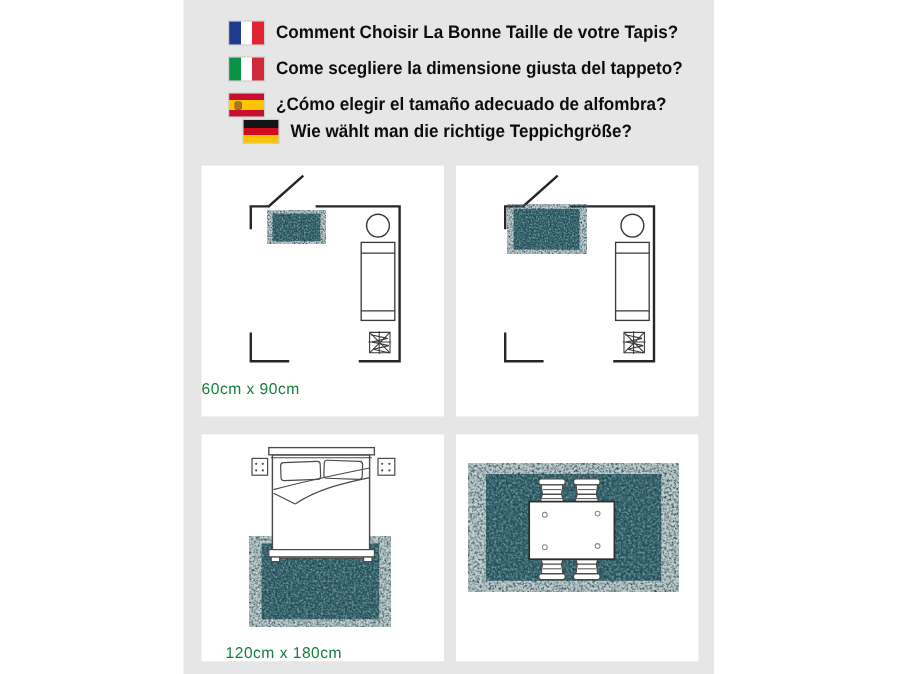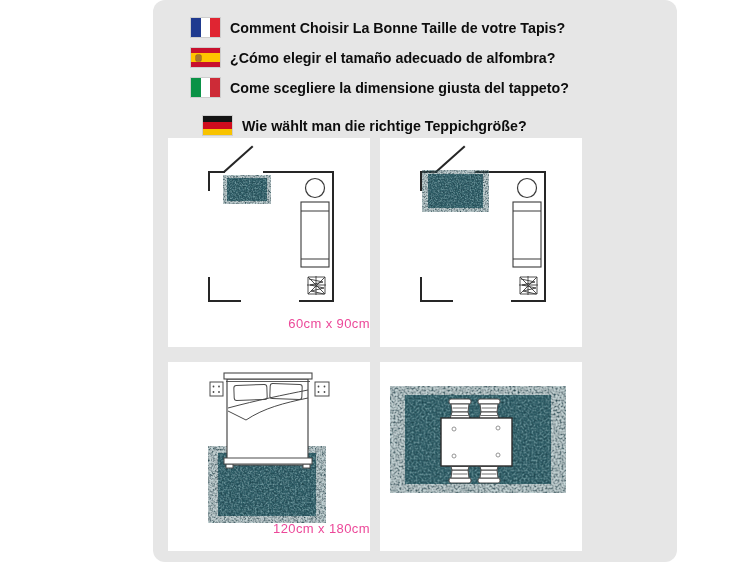--- a/index.html
+++ b/index.html
@@ -3,30 +3,29 @@
 <meta charset="utf-8">
 <style>
   html,body{margin:0;padding:0;}
   body{
     width:750px;height:562px;background:#ffffff;
     font-family:"Liberation Sans","DejaVu Sans",sans-serif;
     position:relative;overflow:hidden;
   }
   .stage{position:absolute;left:0;top:0;width:750px;height:562px;background:#ffffff;}
   .content-area{
-    position:absolute;left:153px;top:0;width:524px;height:562px;
+    position:absolute;left:153px;top:0;width:442px;height:562px;
     background:#e6e6e6;
-    border-radius:12px;
   }
   
   .lang-row{position:absolute;left:38px;height:19px;display:flex;align-items:center;}
   .lang-row:nth-of-type(1){top:18px;}
   .lang-row:nth-of-type(2){top:48px;}
   .lang-row:nth-of-type(3){top:78px;}
-  .lang-row:nth-of-type(4){top:116px;padding-left:12px;}
+  .lang-row:nth-of-type(4){top:100px;padding-left:12px;}
   .flag{
     width:29px;height:19px;flex:0 0 29px;position:relative;
     box-shadow:0 0 0 1px rgba(0,0,0,0.10);
   }
   .flag-france{background:linear-gradient(90deg,#1f3a8f 0 33.4%,#ffffff 33.4% 66.7%,#e02532 66.7% 100%);}
   .flag-italy{background:linear-gradient(90deg,#0a9246 0 33.4%,#ffffff 33.4% 66.7%,#cd2b37 66.7% 100%);}
   .flag-spain{background:linear-gradient(180deg,#c8102e 0 26%,#ffc400 26% 74%,#c8102e 74% 100%);}
   .flag-spain .emblem{
     position:absolute;left:5px;top:7px;width:5px;height:6px;
     background:#a8762d;border-radius:1px;box-shadow:0 0 0 0.5px #7c4a1e;
@@ -38,45 +37,45 @@
     transform:scaleX(0.95);transform-origin:left center;
   }
   
   .panel{position:absolute;background:#ffffff;}
   .panel svg{position:absolute;left:0;top:0;display:block;}
   .p1{left:15px;top:138px;width:202px;height:209px;}
   .p2{left:227px;top:138px;width:202px;height:209px;}
   .p3{left:15px;top:362px;width:202px;height:189px;}
   .p4{left:227px;top:362px;width:202px;height:189px;}
   .size-label{
-    position:absolute;left:0;right:0;text-align:right;
-    font-size:13px;color:#ec4899;letter-spacing:0.4px;font-weight:400;margin-top:16px;
+    position:absolute;left:0;right:0;text-align:left;
+    font-size:13px;color:#15803d;letter-spacing:0.4px;font-weight:400;margin-top:16px;
   }
   .p1 .size-label,.p2 .size-label{bottom:16px;}
-  .p3 .size-label,.p4 .size-label{bottom:15px;}
+  .p3 .size-label,.p4 .size-label{bottom:0;padding-left:20px;}
 </style>
 </head>
 <body>
 
 <div class="stage">
   <div class="content-area">
 
     <div class="lang-row">
       <span class="flag flag-france"></span>
       <span class="lang-text">Comment Choisir La Bonne Taille de votre Tapis?</span>
+    </div>
+    <div class="lang-row">
+      <span class="flag flag-italy"></span>
+      <span class="lang-text">Come scegliere la dimensione giusta del tappeto?</span>
     </div>
     <div class="lang-row">
       <span class="flag flag-spain">
           <span class="emblem"></span>
         </span>
       <span class="lang-text">¿Cómo elegir el tamaño adecuado de alfombra?</span>
-    </div>
-    <div class="lang-row">
-      <span class="flag flag-italy"></span>
-      <span class="lang-text">Come scegliere la dimensione giusta del tappeto?</span>
     </div>
     <div class="lang-row">
       <span class="flag flag-germany"></span>
       <span class="lang-text">Wie wählt man die richtige Teppichgröße?</span>
     </div>
 
     <div class="panel p1">
       <svg width="202" height="209" viewBox="0 0 202 209">
         <defs>
           <filter id="tex-a" x="-10%" y="-10%" width="120%" height="120%">

